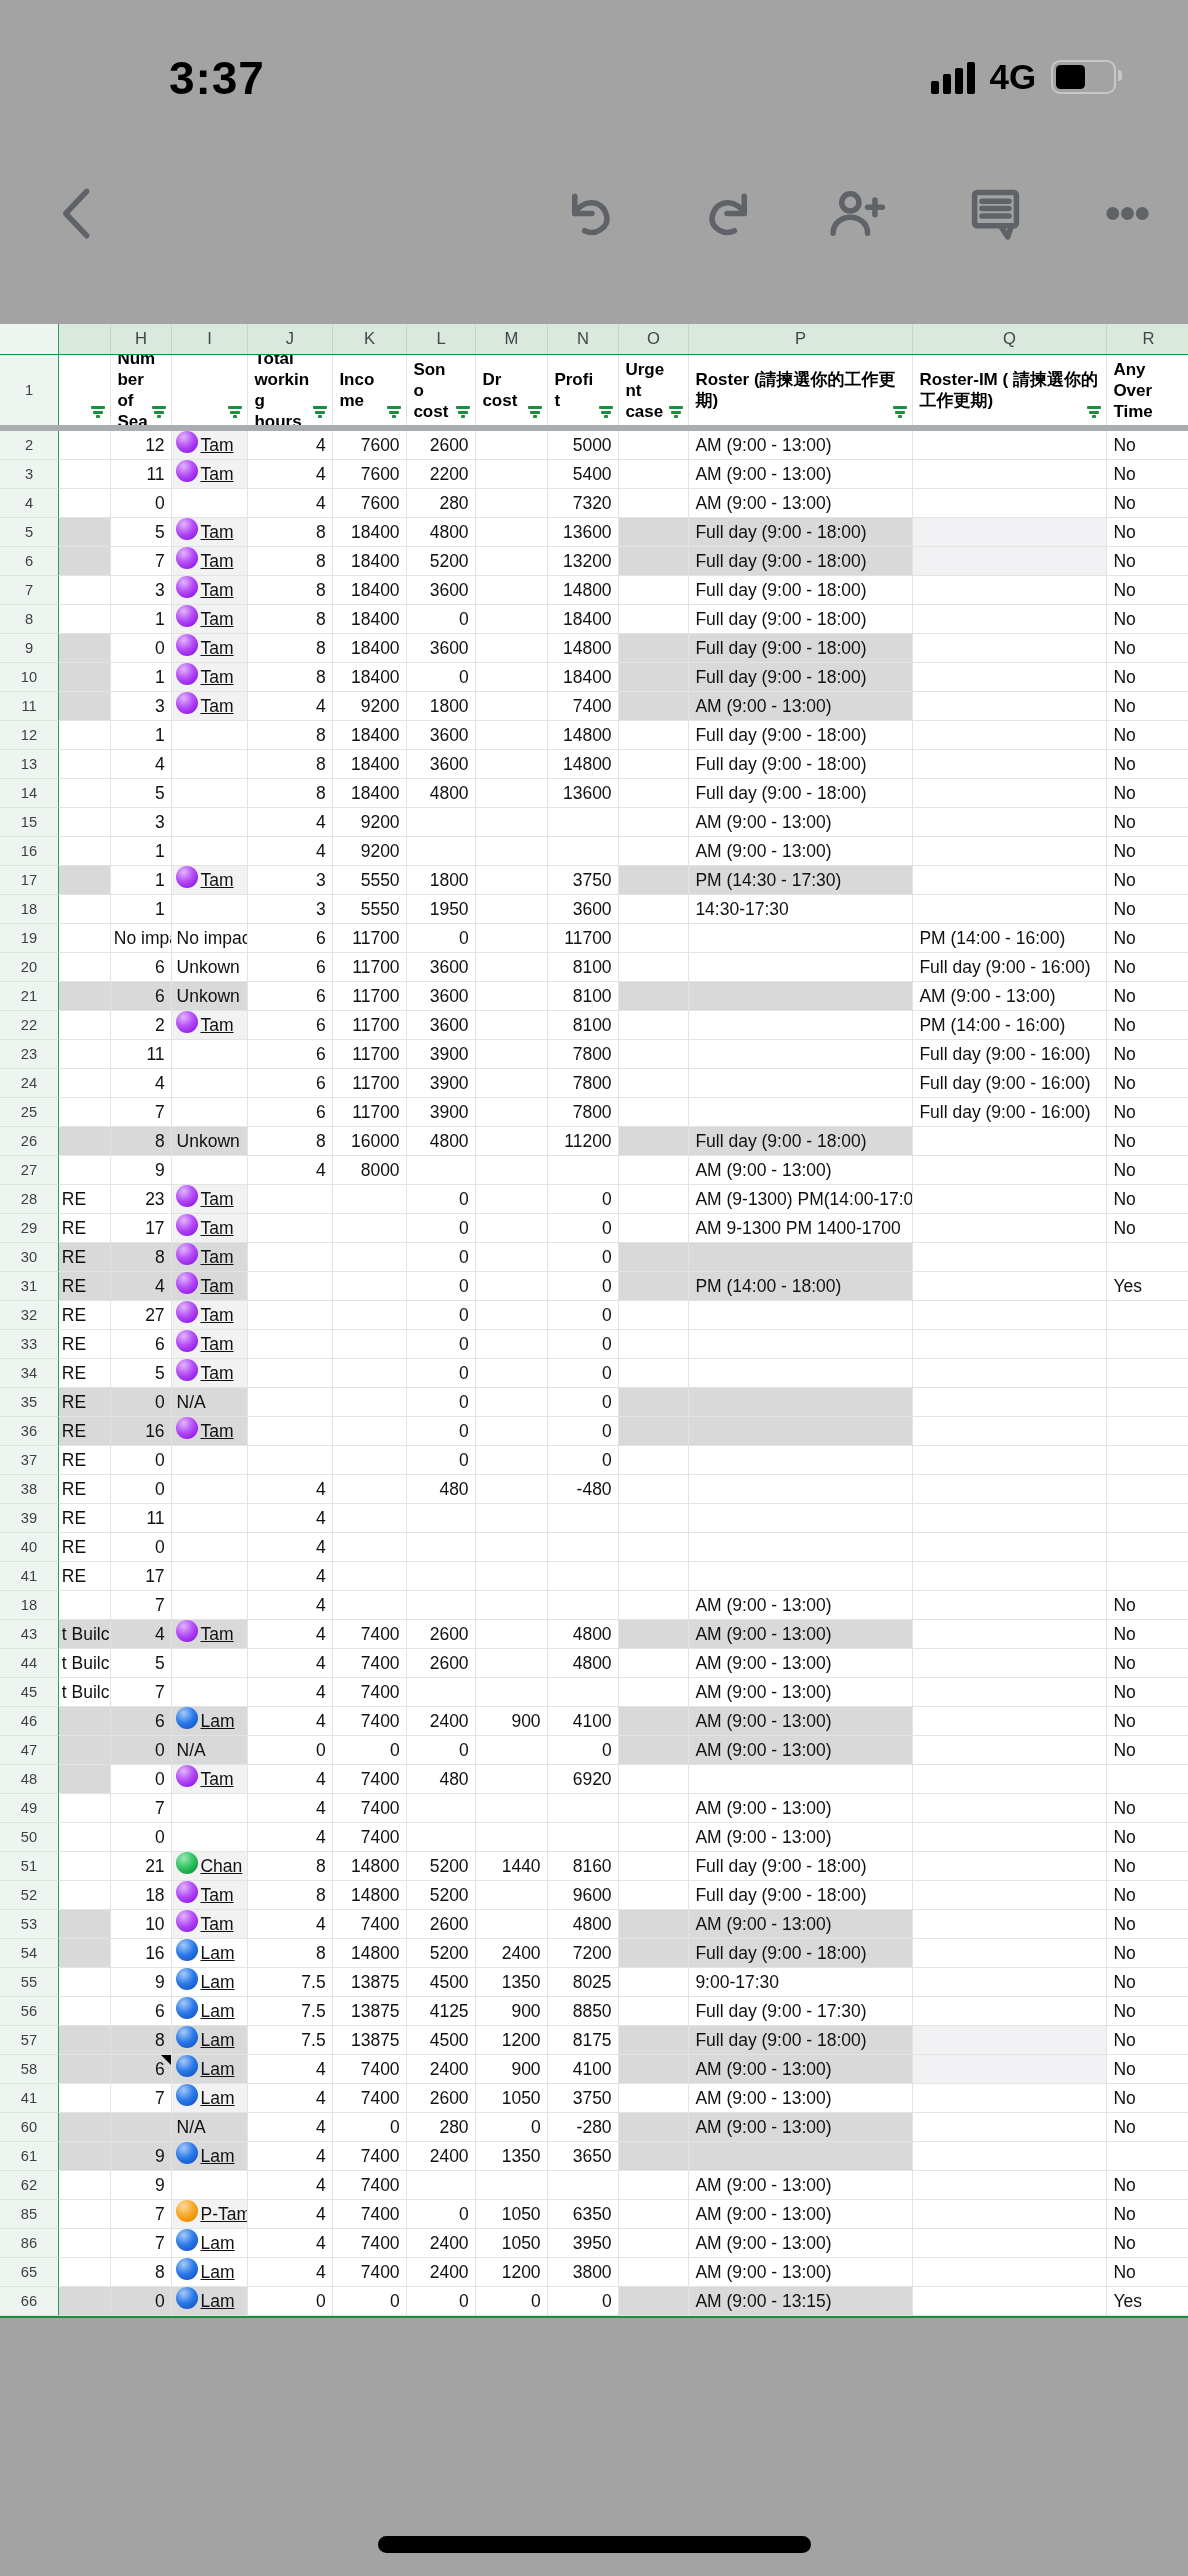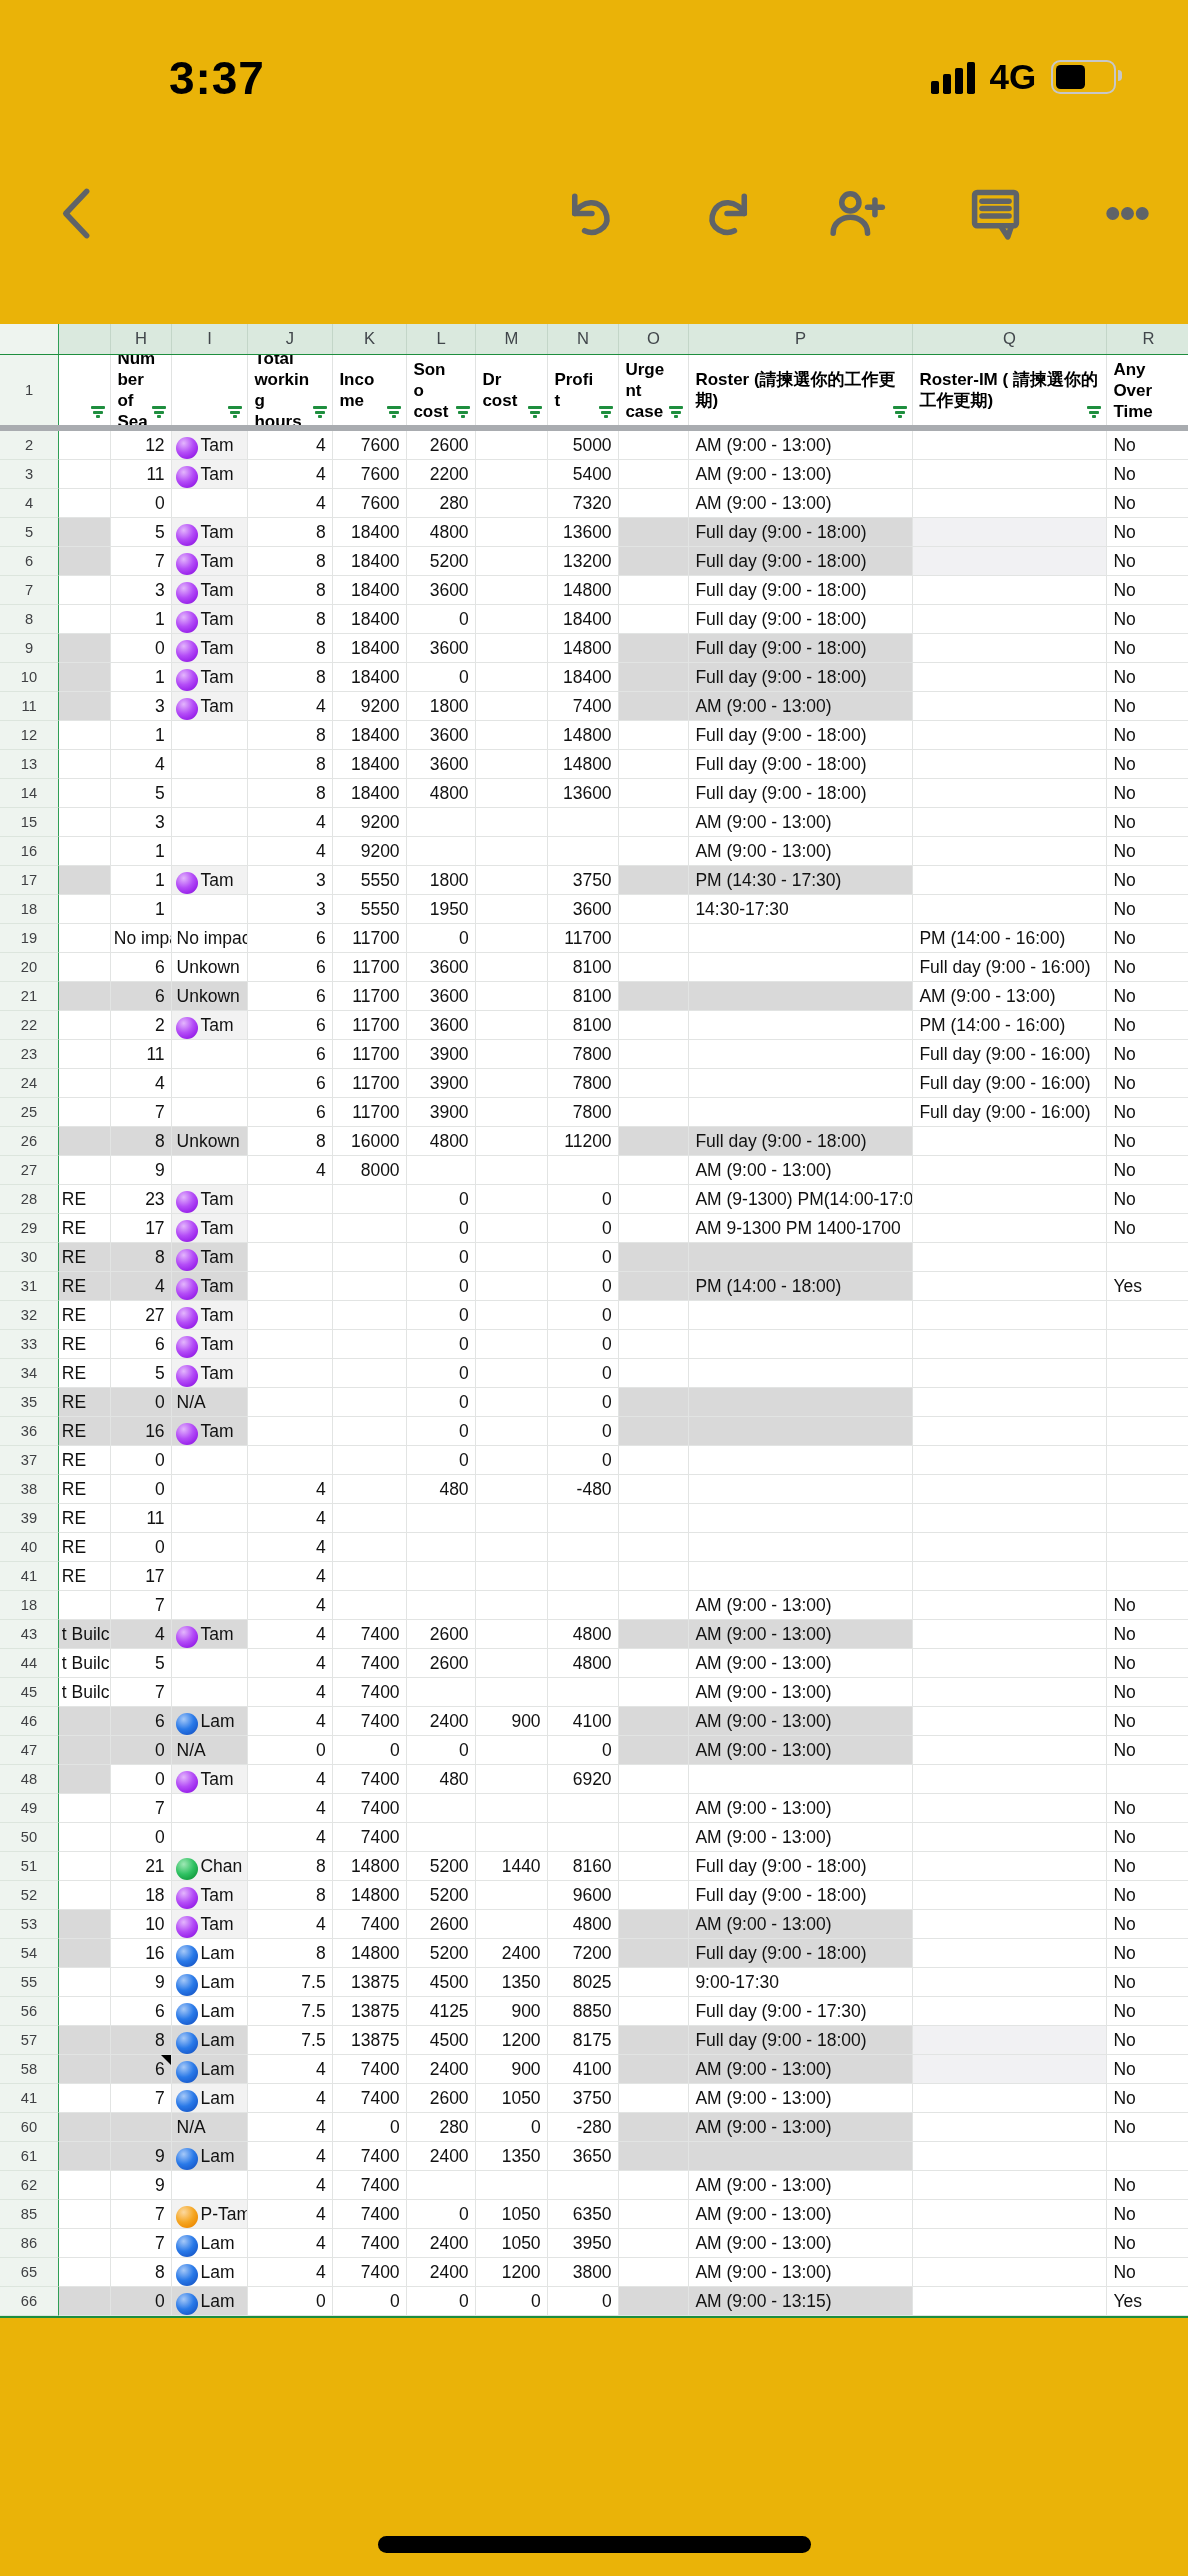--- a/index.html
+++ b/index.html
@@ -1,16 +1,16 @@
 <!DOCTYPE html>
 <html style="font-size:14.7px"><head>
 <meta charset="utf-8">
 <style>
   html,body{margin:0;padding:0;background:#fff;}
-  #page{position:relative;width:1188px;height:2576px;background:#eab308;overflow:hidden;
+  #page{position:relative;width:1188px;height:2576px;background:#a3a3a3;overflow:hidden;
         font-family:"Liberation Sans",sans-serif;color:#111;}
   
   #statusbar{position:absolute;top:0;left:0;width:1188px;height:138px;}
   #time{position:absolute;left:169px;top:51px;font-size:46px;font-weight:700;letter-spacing:0.9px;color:#000;}
   #statusright{position:absolute;right:72px;top:57px;display:flex;align-items:center;gap:14.7px;}
   .sigbars{display:flex;align-items:flex-end;gap:3.7px;height:33px;}
   .sigbars i{display:block;width:8.3px;background:#000;border-radius:1.8px;}
   #network{font-size:35px;font-weight:600;color:#000;}
   .batt{position:relative;width:61px;height:30px;border:2.8px solid #c7c7c9;border-radius:9.2px;}
   .batt .fill{position:absolute;left:2.8px;top:2.8px;bottom:2.8px;width:29.5px;background:#000;border-radius:4.6px;}
@@ -45,21 +45,21 @@
   .w-i{width:76px;flex:none;}.w-j{width:85px;flex:none;}.w-k{width:74px;flex:none;}
   .w-l{width:69px;flex:none;}.w-m{width:72px;flex:none;}.w-n{width:71px;flex:none;}
   .w-o{width:70px;flex:none;}.w-p{width:224px;flex:none;}.w-q{width:194px;flex:none;}
   .w-r{width:83px;flex:none;border-right:none;}
   .num{text-align:right;padding-right:6.4px;}
   .txt{text-align:left;padding-left:2.8px;}
   .ptxt{padding-left:6.4px;}
   .bg-gray{background:#d9d9d9;}
   .bg-lgray{background:#f2f2f2;}
   .bg-qgray{background:#f1f1f3;}
-  .chip{display:flex;align-items:flex-end;height:100%;padding-left:3.7px;}
+  .chip{display:flex;align-items:flex-start;height:100%;padding-left:3.7px;text-decoration:underline;}
   .ball{width:22px;height:22px;border-radius:50%;margin-right:2.8px;flex:none;}
   .ball-p{background:radial-gradient(circle at 35% 28%,#e3b6fc 0%,#b44df7 45%,#9c27ec 72%,#7c12c4 100%);}
   .ball-b{background:radial-gradient(circle at 35% 28%,#a6c9f8 0%,#2979e8 48%,#1b5fd0 75%,#0d47a1 100%);}
   .ball-g{background:radial-gradient(circle at 35% 28%,#9fe8b5 0%,#2fc162 48%,#17a244 75%,#0b7f31 100%);}
   .ball-o{background:radial-gradient(circle at 35% 28%,#fcd9a0 0%,#f5a623 48%,#ef8f07 75%,#c97203 100%);}
   .note{position:absolute;top:0;right:0;width:0;height:0;border-left:10px solid transparent;border-top:10px solid #000;}
   #gridend{width:1188px;height:1.8px;background:#1e8e3e;}
   
   #tabbar{position:absolute;top:2338px;left:0;width:1188px;height:145px;background:#fff;
           border-bottom:0.9px solid #d5d7d9;}

